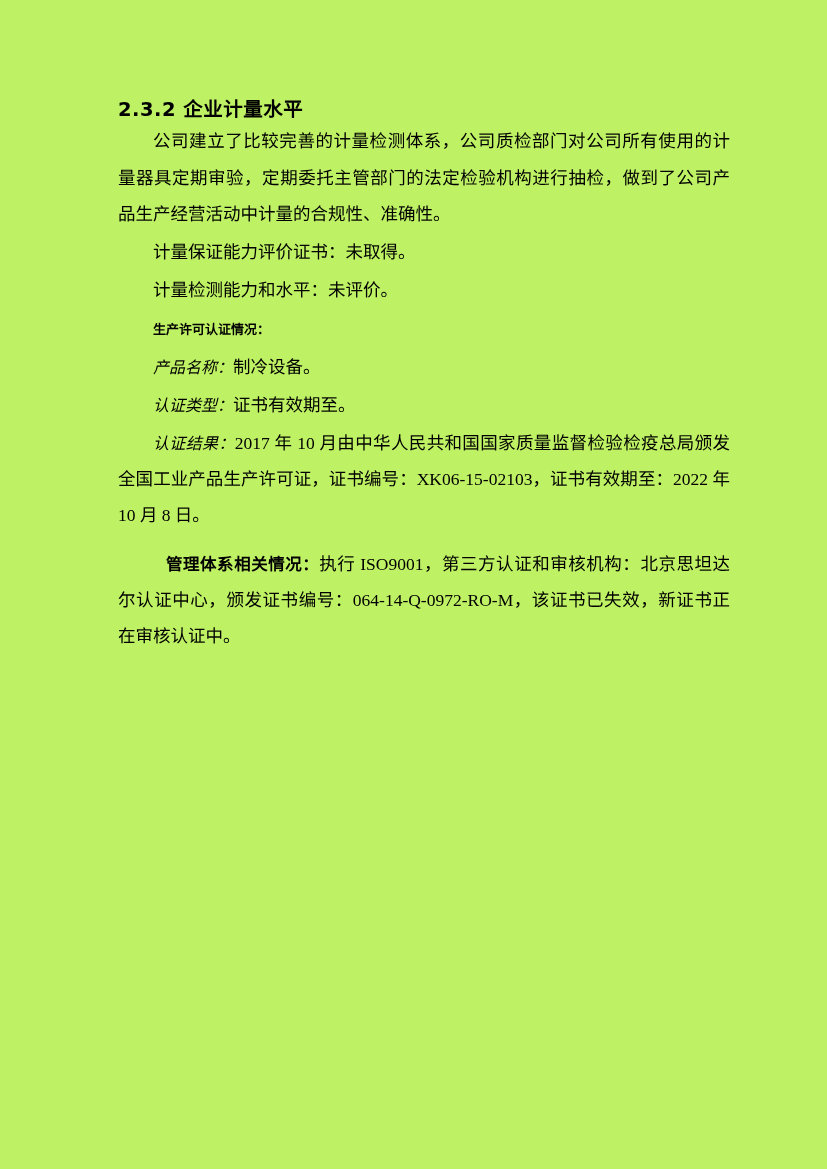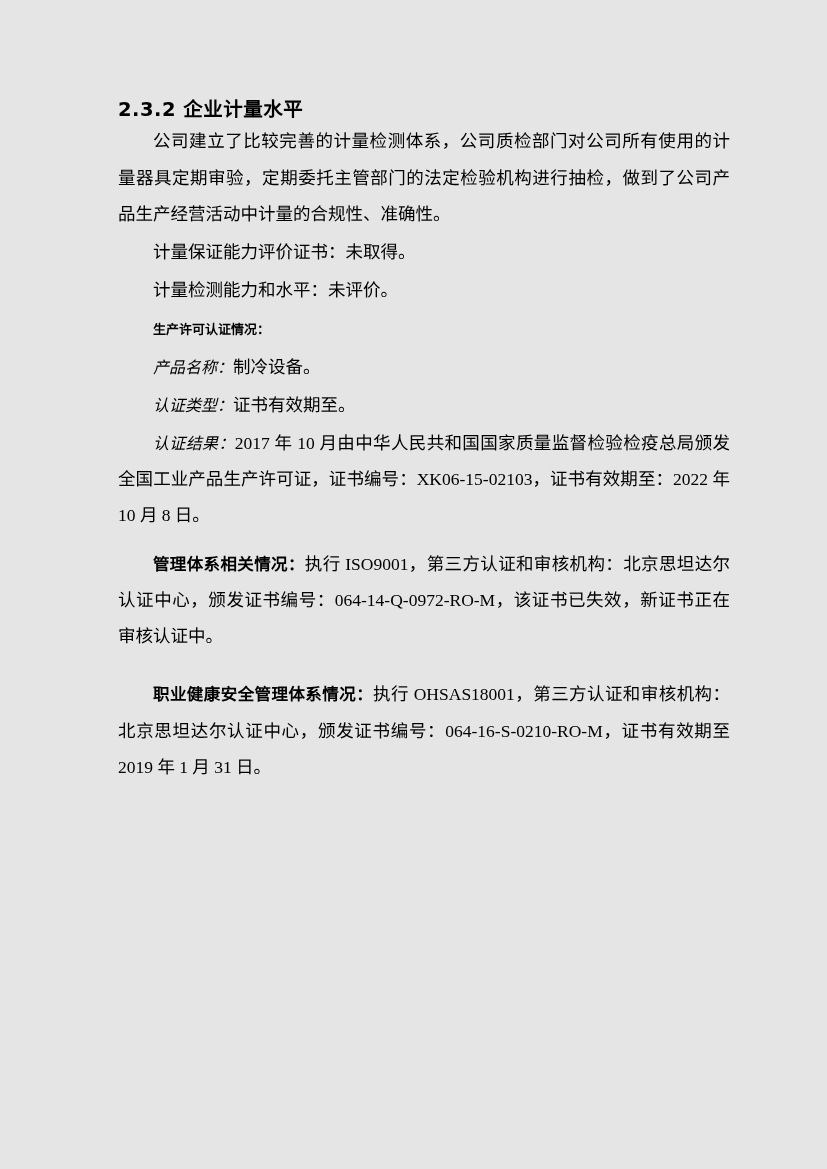--- a/index.html
+++ b/index.html
@@ -13,21 +13,21 @@
     font-family: "Liberation Serif", "DejaVu Serif", serif;
     color: #000000;
     -webkit-font-smoothing: antialiased;
   }
   .page {
     position: relative;
     width: 827px;
     height: 1169px;
     box-sizing: border-box;
     padding: 96px 96px 80px 118px;
-    background: #e5e5e5;
+    background: #bef264;
     overflow: hidden;
   }
   .content {
     width: 612px;
   }
   h2.heading {
     font-family: "DejaVu Sans", "Liberation Sans", sans-serif;
     font-size: 19.5px;
     font-weight: bold;
     letter-spacing: 0.5px;
@@ -59,20 +59,21 @@
     font-size: 13px;
   }
   .italic-label {
     font-style: italic;
     font-size: 16px;
   }
   .blk-label {
     font-family: "DejaVu Sans", "Liberation Sans", sans-serif;
     font-weight: bold;
     font-size: 16.5px;
+    margin-left: 13px;
   }
   .spacer-sm { height: 10px; }
 </style>
 </head>
 <body>
 
 <div class="page">
   <div class="content">
 
     <h2 class="heading heading-1">
@@ -105,18 +106,15 @@
 
     <p class="para">
       <span class="blk-label">管理体系相关情况：</span><span>执行 ISO9001，第三方认证和审核机构：北京思坦达尔认证中心，颁发证书编号：064-14-Q-0972-RO-M，该证书已失效，新证书正在审核认证中。</span>
     </p>
 
     <div class="spacer-sm"></div>
 
 
     <div class="spacer-sm"></div>
 
-    <p class="para tight">
-      <span class="blk-label">职业健康安全管理体系情况：</span><span>执行 OHSAS18001，第三方认证和审核机构：北京思坦达尔认证中心，颁发证书编号：064-16-S-0210-RO-M，证书有效期至 2019 年 1 月 31 日。</span>
-    </p>
 
   </div>
 </div>
 
 </body></html>

